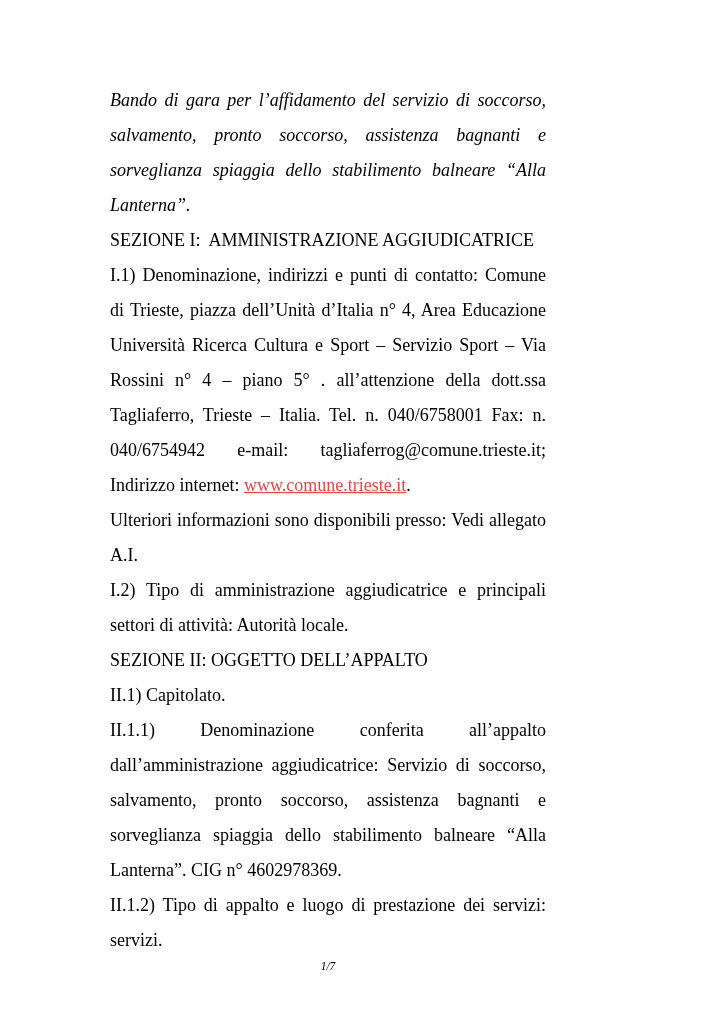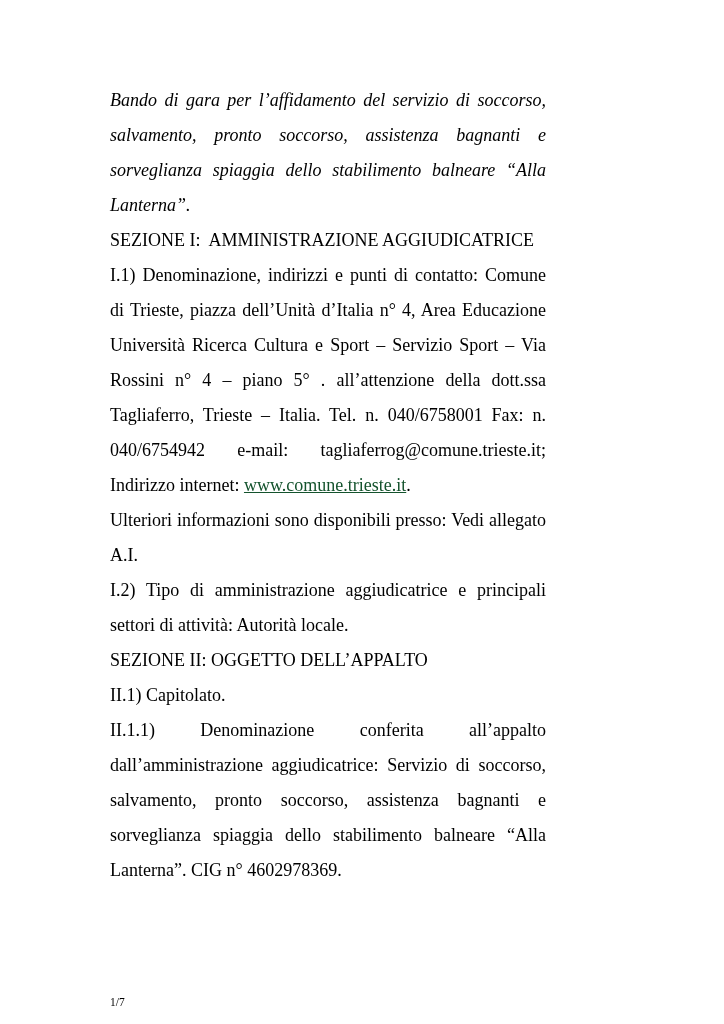--- a/index.html
+++ b/index.html
@@ -30,33 +30,33 @@
   }
   p.title-par {
     font-style: italic;
   }
   p.section-heading {
     font-weight: normal;
     text-align: left;
     white-space: pre-wrap;
   }
   a.doc-link {
-    color: #14532d;
+    color: #ef4444;
     text-decoration: underline;
     cursor: pointer;
   }
   .page-footer {
     position: absolute;
     left: 110px;
     top: 958px;
     width: 436px;
-    text-align: left;
+    text-align: center;
+    font-style: italic;
     font-size: 11.5px;
     line-height: 16px;
-    margin-top: 36px;
   }
 </style>
 </head>
 <body>
 
 <div class="page">
 
   <div class="content">
 
     <p class="title-par">Bando di gara per l’affidamento del servizio di soccorso, salvamento, pronto soccorso, assistenza bagnanti e sorveglianza spiaggia dello stabilimento balneare “Alla Lanterna”.</p>
@@ -71,18 +71,19 @@
 
     <p>I.2) Tipo di amministrazione aggiudicatrice e principali settori di attività: Autorità locale.</p>
 
 
     <p class="section-heading">SEZIONE II: OGGETTO DELL’APPALTO</p>
 
     <p>II.1) Capitolato.</p>
 
     <p>II.1.1) Denominazione conferita all’appalto dall’amministrazione aggiudicatrice: Servizio di soccorso, salvamento, pronto soccorso, assistenza bagnanti e sorveglianza spiaggia dello stabilimento balneare “Alla Lanterna”. CIG n° 4602978369.</p>
 
+    <p>II.1.2) Tipo di appalto e luogo di prestazione dei servizi: servizi.</p>
 
   </div>
 
   <div class="page-footer">1/7</div>
 
 </div>
 
 </body></html>

